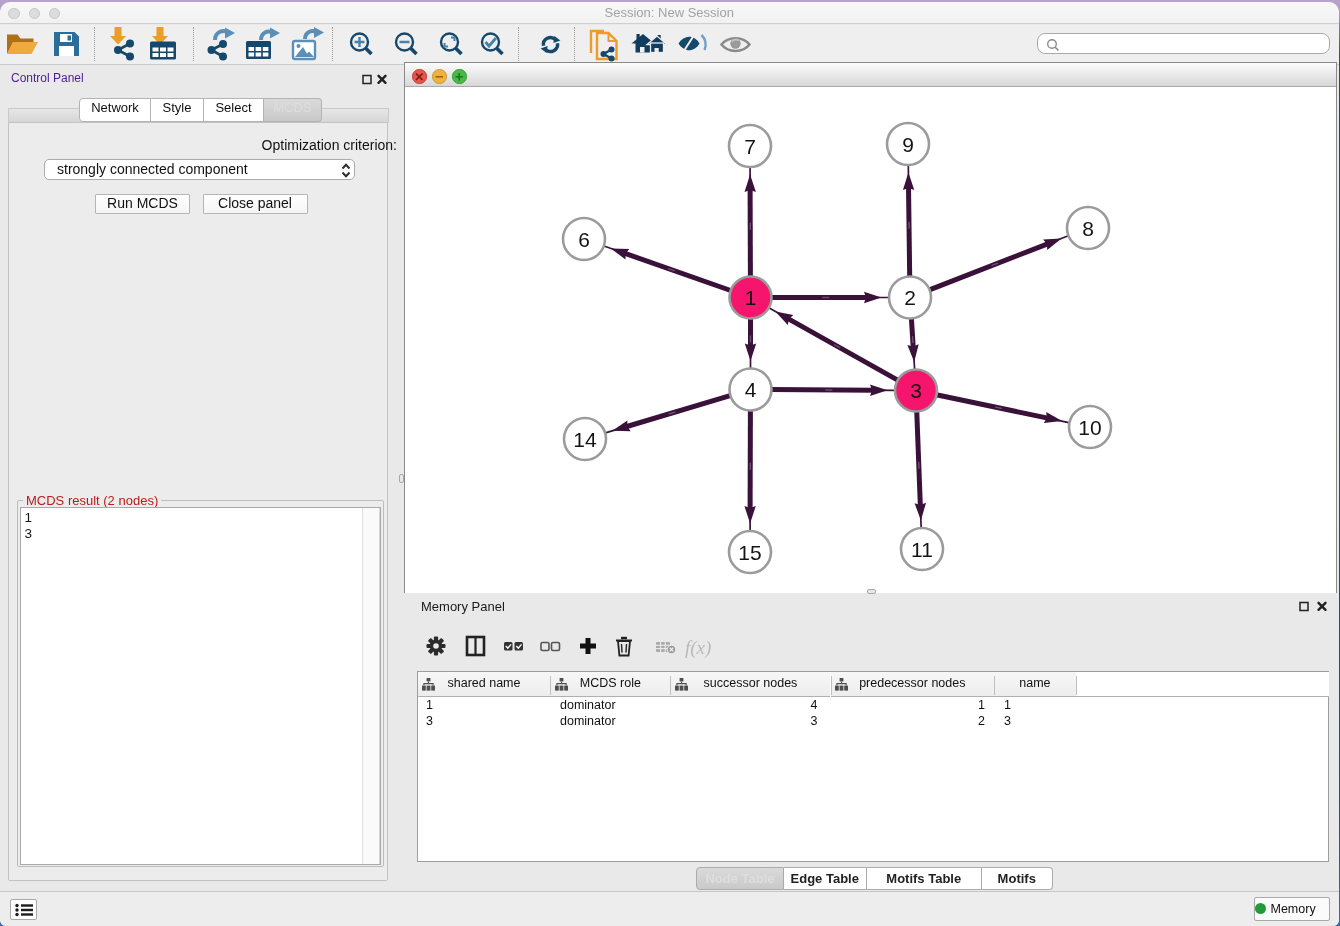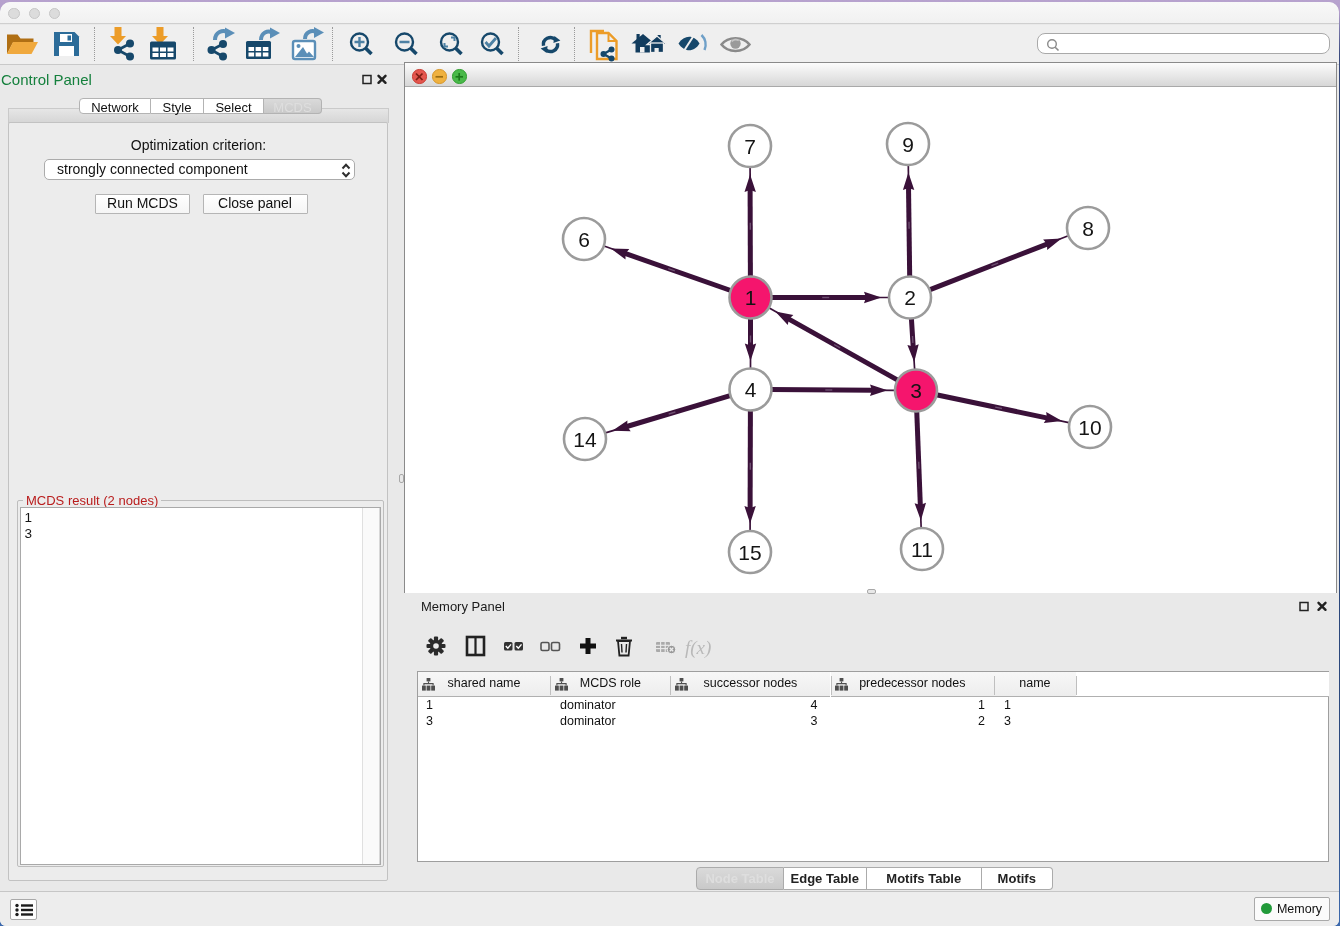--- a/index.html
+++ b/index.html
@@ -11,27 +11,27 @@
 #titlebar{position:absolute;left:0;top:0;width:100%;height:21.5px;
  background:linear-gradient(#f8f8f8,#f1f1f1);border-bottom:1px solid #cfcfcf;border-radius:10px 10px 0 0}
 .tl{position:absolute;top:5.5px;width:11.5px;height:11.5px;border-radius:50%;
  background:#dcdcdc;border:1px solid #c6c6c6}
 #title{position:absolute;top:3px;width:100%;text-align:center;font-size:13px;color:#a2a2a2}
 #toolbar{position:absolute;left:0;top:22.5px;width:100%;height:40px;background:#efefef;
  border-bottom:1px solid #c9c9c9}
 .vsep{position:absolute;top:26px;height:36px;width:0;border-left:1px dotted #9a9a9a}
 #search{position:absolute;left:1037px;top:8px;width:293px;height:21.5px;background:#fff;
  border:1px solid #a9a9a9;border-radius:8px}
-#cp-title{position:absolute;left:1px;top:71px;font-size:15px;color:#15803d}
-.tab{position:absolute;top:97.5px;height:16px;background:#fff;border:1px solid #b3b3b3;
+#cp-title{position:absolute;left:11px;top:71px;font-size:12px;color:#4c1d95}
+.tab{position:absolute;top:97.5px;height:24px;background:#fff;border:1px solid #b3b3b3;
  font-size:13px;color:#111;text-align:center;line-height:18px}
 .tabsel{background:linear-gradient(#dadada,#c9c9c9);color:#dedede}
 #cpbox{position:absolute;left:8px;top:122px;width:380px;height:759px;background:#ececec;
  border:1px solid #c2c2c2;border-radius:2px}
-#optlabel{position:absolute;left:0;top:137px;width:397px;text-align:center;font-size:14px;color:#111}
+#optlabel{position:absolute;left:0;top:137px;width:397px;text-align:right;font-size:14px;color:#111}
 #combo{position:absolute;left:44px;top:159px;width:311px;height:20.5px;background:#fff;
  border:1px solid #ababab;border-radius:5px;font-size:14px;color:#111;line-height:18px;padding-left:12px}
 .btn{position:absolute;top:194px;height:19.5px;background:linear-gradient(#fff,#f5f5f5);
  border:1px solid #b5b5b5;border-radius:1px;font-size:14px;color:#111;text-align:center;line-height:17.5px}
 #groupbox{position:absolute;left:17px;top:500px;width:366.5px;height:367px;
  border:1px solid #bdbdbd;border-radius:2px}
 #grouplabel{position:absolute;left:23px;top:493px;font-size:13px;color:#b91c1c;background:#ececec;padding:0 3px}
 #resultarea{position:absolute;left:19.5px;top:507px;width:361px;height:358px;background:#fff;
  border:1px solid #a9a9a9;font-size:13.5px;color:#161616;line-height:16.3px;padding:2px 0 0 4px}
 #rscroll{position:absolute;left:361.5px;top:508px;width:18px;height:356px;background:#fafafa;
@@ -46,31 +46,32 @@
 #tablebox{position:absolute;left:417px;top:671px;width:912px;height:191px;background:#fff;border:1px solid #9e9e9e}
 .th{position:absolute;top:0;height:24.5px;background:linear-gradient(#f7f7f7,#ededed);
  border-bottom:1px solid #b0b0b0;font-size:12.5px;color:#111;
  text-align:center;line-height:23px}
 .thsep{position:absolute;top:676px;width:1px;height:18.5px;background:#bfbfbf}
 .td{position:absolute;font-size:12.5px;color:#111;height:16px;line-height:16px}
 .btab{position:absolute;top:866.5px;height:23px;background:#fff;border:1px solid #ababab;
  font-size:13px;font-weight:bold;color:#222;text-align:center;line-height:21.5px}
 #statusbar{position:absolute;left:0;top:891px;width:1338.5px;height:34.5px;border-top:1px solid #c6c6c6;background:#ededed;border-radius:0 0 6px 6px}
 #memorybtn{position:absolute;left:1253.5px;top:896.5px;width:76px;height:24px;background:#fbfbfb;
- border:1px solid #a9a9a9;border-radius:2px;font-size:12.5px;color:#111;text-align:center;line-height:22px}
+ border:1px solid #a9a9a9;border-radius:2px;font-size:12.5px;color:#111;line-height:22px}
 #listbtn{position:absolute;left:10px;top:899px;width:26.5px;height:20.5px;background:#fdfdfd;
  border:1px solid #a9a9a9;border-radius:2px}
 .btab.tabsel{background:linear-gradient(#dadada,#c9c9c9);color:#dedede}
 </style></head>
 <body>
 <div id="win">
   <div id="titlebar">
     <div class="tl" style="left:8px"></div>
     <div class="tl" style="left:28.5px"></div>
     <div class="tl" style="left:48.5px"></div>
+    <div id="title">Session: New Session</div>
   </div>
   <div id="toolbar">
     <svg width="770" height="41" style="position:absolute;left:0;top:0">
 
 <path d="M7,29 V9.5 H17.5 L20.5,13.5 H33.5 V17.5 H13 Z" fill="#b06f14"></path>
 <path d="M7,29 L13,17 H38 L31.5,29 Z" fill="#f0a93e"></path>
 
 <path d="M54,7 h20.5 l4.5,4.5 V31 H54 Z" fill="#2c6c99"></path>
 <rect x="60" y="9" width="12" height="8" fill="#fff"></rect>
 <rect x="67.5" y="10.5" width="3.5" height="5" fill="#2c6c99"></rect>

